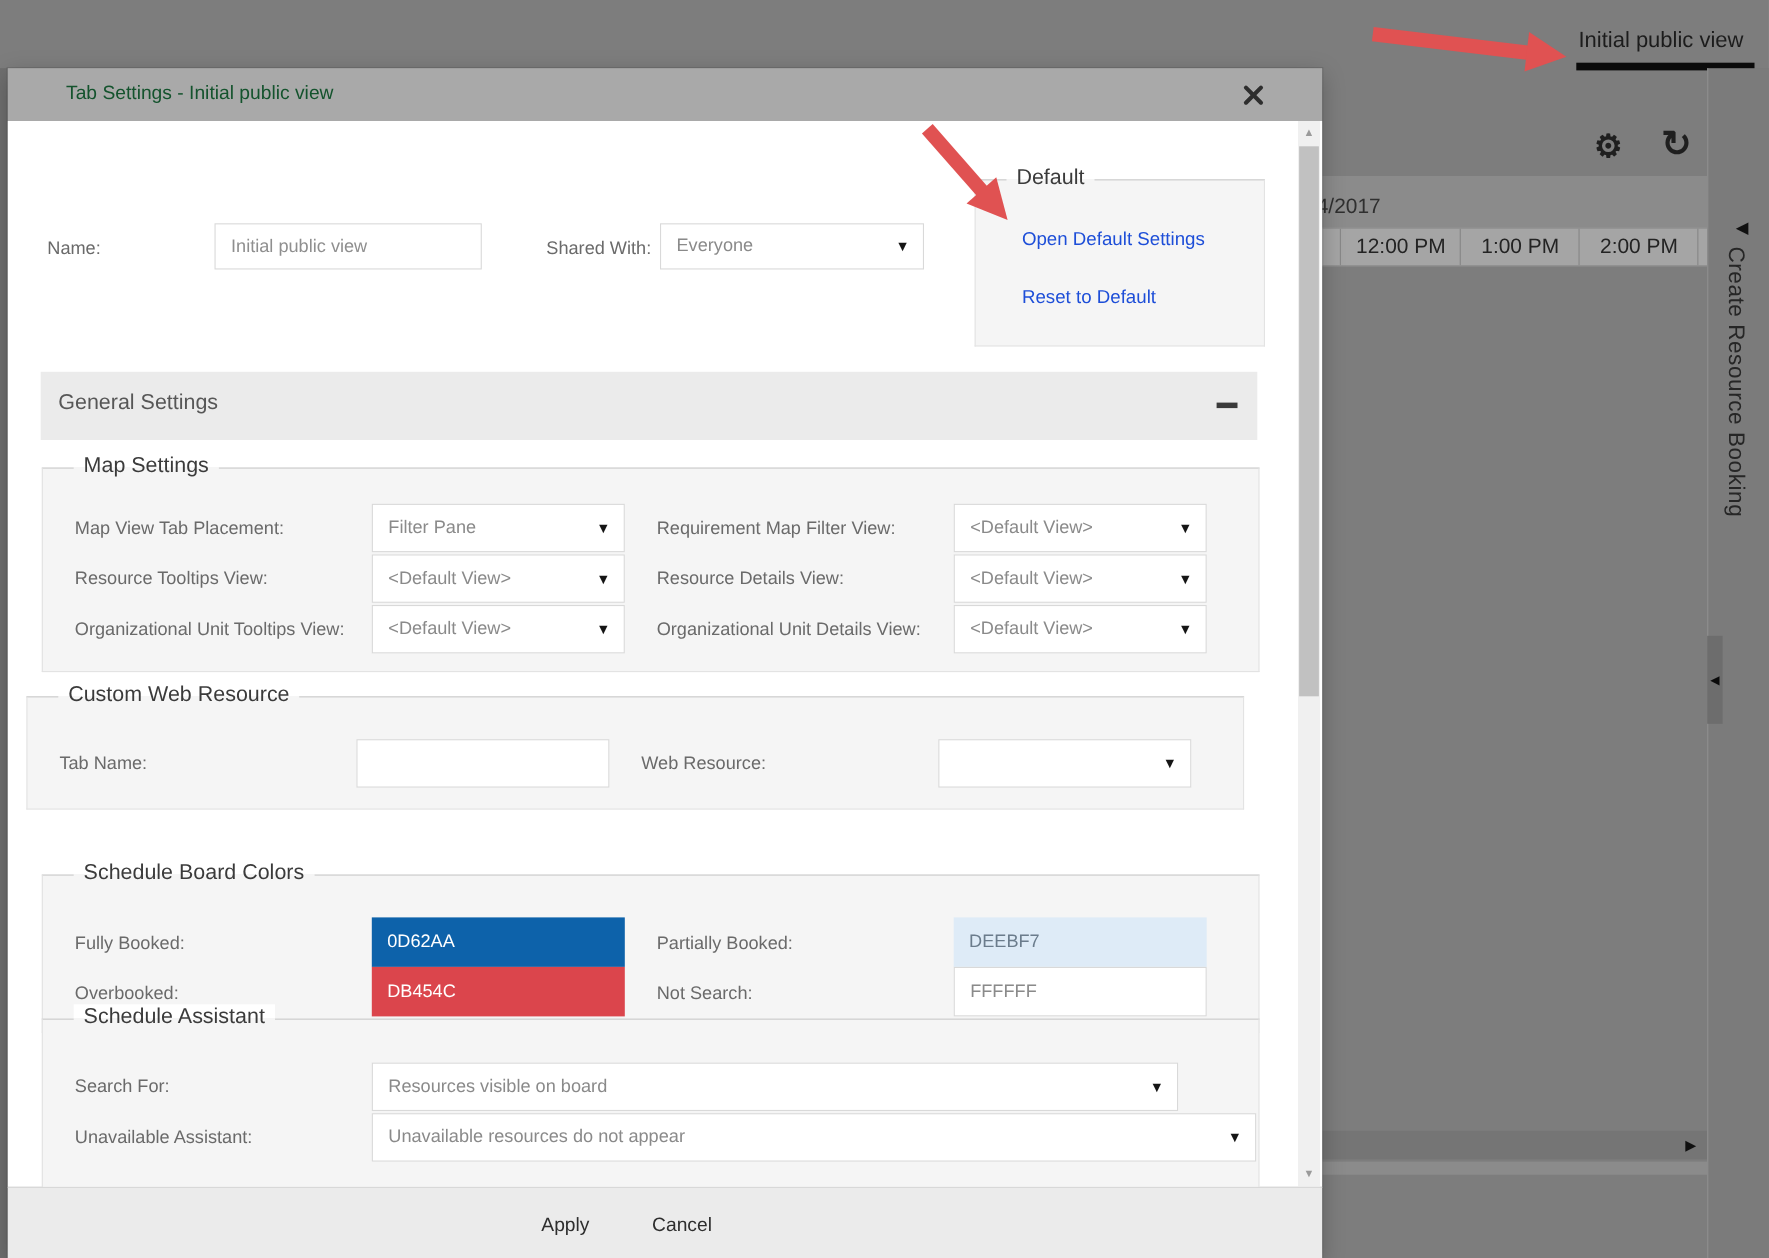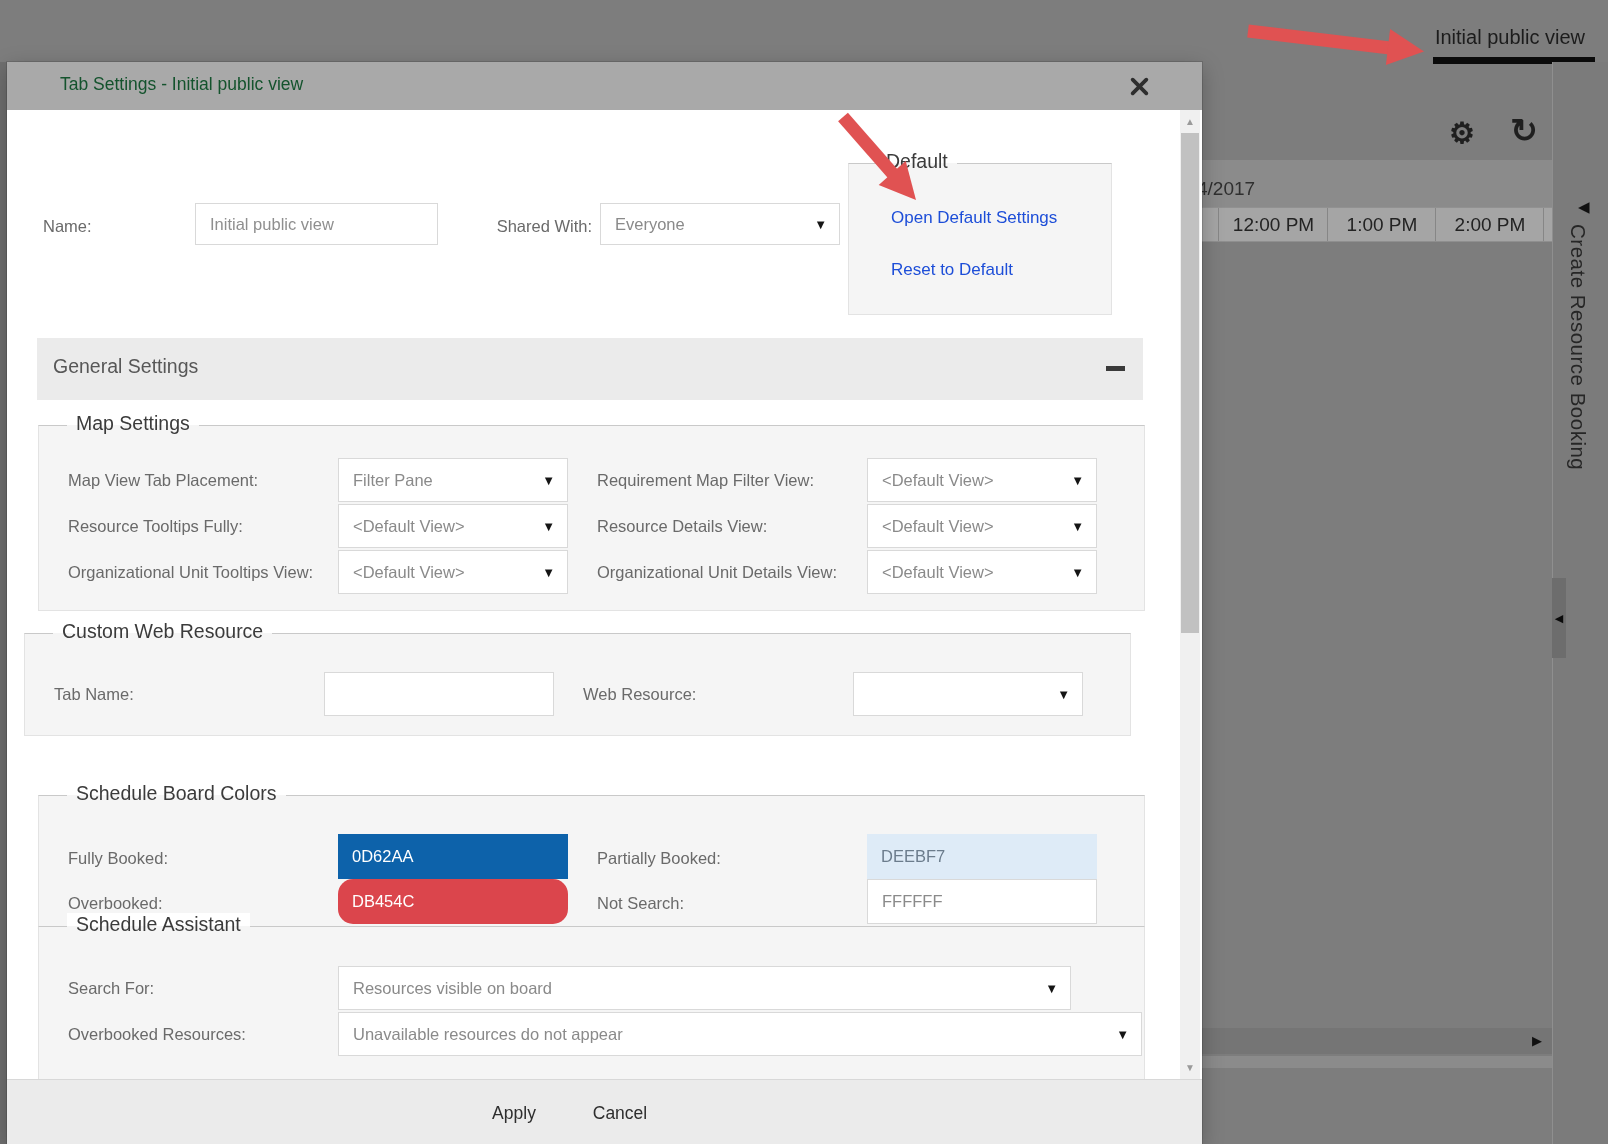--- a/index.html
+++ b/index.html
@@ -122,21 +122,21 @@
     <div class="dlg-body">
 
       <span class="lbl" style="left:36px;top:104px;">Name:</span>
       <input class="tbox" style="left: 188px; top: 93px; width: 243px; height: 42px;" value="Initial public view">
       <span class="lbl" style="left:455px;top:104px;width:130px;text-align:right;">Shared With:</span>
       <div class="dd" style="left:593px;top:93px;width:240px;height:42px;">
         <span class="val">Everyone</span>
         <span class="caret">▼</span>
       </div>
 
-      <div class="fs" style="left:841px;top:53px;width:262px;height:150px;">
+      <div class="fs" style="left:879px;top:53px;width:262px;height:150px;">
         <span class="legend">Default</span>
         <span class="link" style="left:42px;top:44px;">Open Default Settings</span>
         <span class="link" style="left:42px;top:96px;">Reset to Default</span>
       </div>
 
       <div class="gs-bar">
         <span class="t">General Settings</span>
         <span class="minus"></span>
       </div>
 
@@ -147,21 +147,21 @@
         <div class="dd" style="left:299px;top:32px;width:230px;height:44px;">
           <span class="val">Filter Pane</span>
           <span class="caret">▼</span>
         </div>
         <span class="in-lbl" style="left:558px;top:42px;">Requirement Map Filter View:</span>
         <div class="dd" style="left:828px;top:32px;width:230px;height:44px;">
           <span class="val">&lt;Default View&gt;</span>
           <span class="caret">▼</span>
         </div>
 
-        <span class="in-lbl" style="left:29px;top:88px;">Resource Tooltips Fully:</span>
+        <span class="in-lbl" style="left:29px;top:88px;">Resource Tooltips View:</span>
         <div class="dd" style="left:299px;top:78px;width:230px;height:44px;">
           <span class="val">&lt;Default View&gt;</span>
           <span class="caret">▼</span>
         </div>
         <span class="in-lbl" style="left:558px;top:88px;">Resource Details View:</span>
         <div class="dd" style="left:828px;top:78px;width:230px;height:44px;">
           <span class="val">&lt;Default View&gt;</span>
           <span class="caret">▼</span>
         </div>
 
@@ -191,34 +191,34 @@
       <div class="fs" style="left:31px;top:647px;width:1105px;height:142px;margin-top:38px;">
         <span class="legend">Schedule Board Colors</span>
 
         <span class="in-lbl" style="left:29px;top:50px;">Fully Booked:</span>
         <div class="swatch" style="left: 299px; top: 38px; width: 230px; height: 45px; background: rgb(13, 98, 170); color: rgb(255, 255, 255);">0D62AA</div>
 
         <span class="in-lbl" style="left:558px;top:50px;">Partially Booked:</span>
         <div class="swatch" style="left: 828px; top: 38px; width: 230px; height: 45px; background: rgb(222, 235, 247); color: rgb(107, 124, 140);">DEEBF7</div>
 
         <span class="in-lbl" style="left:29px;top:95px;">Overbooked:</span>
-        <div class="swatch" style="left: 299px; top: 83px; width: 230px; height: 45px; background: rgb(219, 69, 76); color: rgb(255, 255, 255); border-radius: 15px;">DB454C</div>
+        <div class="swatch" style="left: 299px; top: 83px; width: 230px; height: 45px; background: rgb(219, 69, 76); color: rgb(255, 255, 255);">DB454C</div>
 
         <span class="in-lbl" style="left:558px;top:95px;">Not Search:</span>
         <div class="swatch" style="left: 828px; top: 83px; width: 230px; height: 45px; background: rgb(255, 255, 255); color: rgb(138, 138, 138); border: 1px solid rgb(217, 217, 217);">FFFFFF</div>
       </div>
 
       <div class="fs" style="left:31px;top:816px;width:1105px;height:160px;">
         <span class="legend">Schedule Assistant</span>
         <span class="in-lbl" style="left:29px;top:49px;">Search For:</span>
         <div class="dd" style="left:299px;top:39px;width:733px;height:44px;">
           <span class="val">Resources visible on board</span>
           <span class="caret">▼</span>
         </div>
-        <span class="in-lbl" style="left:29px;top:95px;">Overbooked Resources:</span>
+        <span class="in-lbl" style="left:29px;top:95px;">Unavailable Assistant:</span>
         <div class="dd" style="left:299px;top:85px;width:804px;height:44px;">
           <span class="val">Unavailable resources do not appear</span>
           <span class="caret">▼</span>
         </div>
       </div>
 
       <div class="sbar">
         <span class="sa" style="top:6px;">▲</span>
         <div class="thumb"></div>
         <span class="sa" style="bottom:6px;">▼</span>

